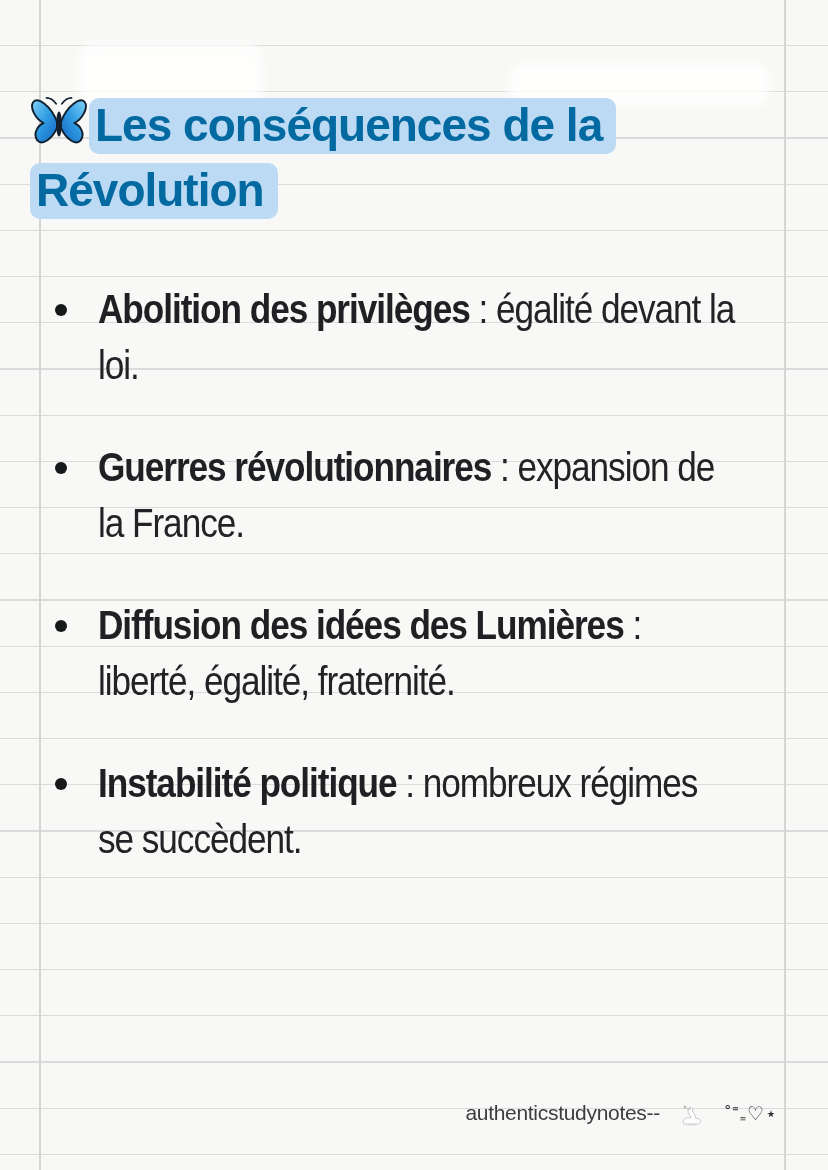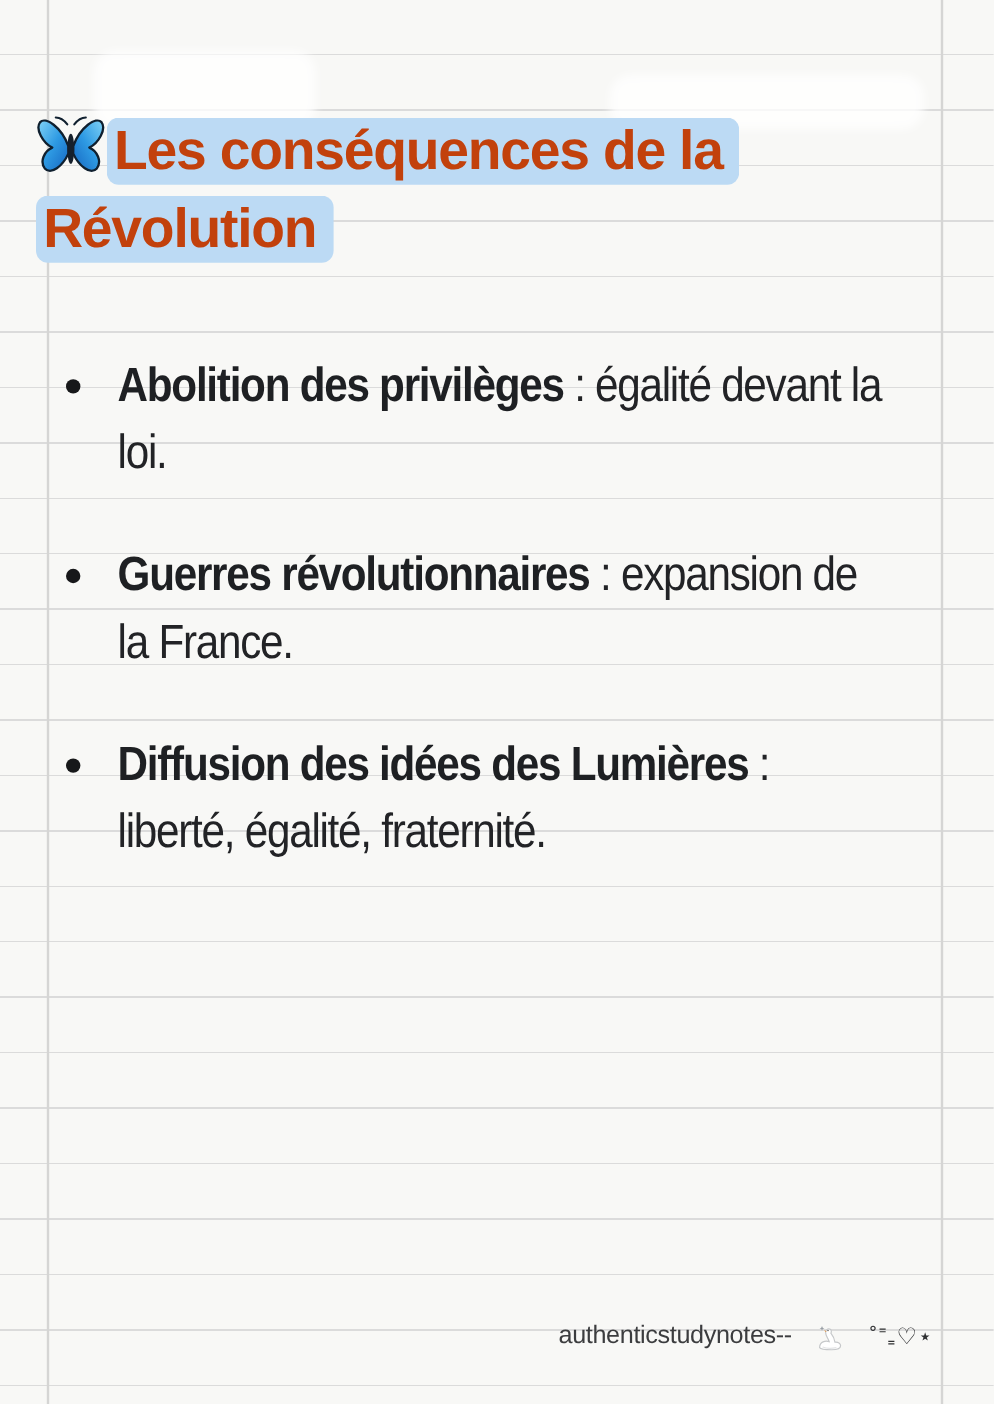--- a/index.html
+++ b/index.html
@@ -15,30 +15,30 @@
   .vline{position:absolute;top:0;bottom:0;width:2px;background:#d5d5d4;}
   .vline.left{left:39px;}
   .vline.right{left:784px;}
   .patch{position:absolute;background:rgba(255,255,255,0.78);border-radius:18px;filter:blur(4px);}
   .patch.p1{left:78px;top:42px;width:185px;height:66px;}
   .patch.p2{left:508px;top:62px;width:262px;height:46px;}
 
   .title{
     position:absolute;left:30px;top:93px;width:690px;margin:0;
     font-size:46px;font-weight:700;line-height:65px;letter-spacing:-1px;
-    color:#c2410c;
+    color:#0369a1;
   }
   .butterfly{display:inline-block;vertical-align:-9px;margin-right:1px;}
   .hl{
     background:#bcdaf4;border-radius:10px;padding:1px 14px 3px 6px;
     -webkit-box-decoration-break:clone;box-decoration-break:clone;
   }
 
   .bullets{position:absolute;left:36px;top:281px;width:792px;margin:0;padding:0;list-style:none;}
-  .bullet{display:flex;align-items:flex-start;margin:12px 0 46px 0;}
+  .bullet{display:flex;align-items:flex-start;margin:0 0 46px 0;}
   .dot{flex:0 0 auto;width:12px;height:12px;border-radius:50%;background:#17181a;margin:23px 0 0 19px;}
   .bt{
     margin:0 0 0 31px;font-size:40px;line-height:56px;letter-spacing:-1.2px;
     transform:scaleX(0.88);transform-origin:0 0;color:#222326;
   }
   .bt b{font-weight:700;color:#1e2023;}
   .bullet:nth-child(1) .bt{width:810px;}
   .bullet:nth-child(2) .bt{width:745px;}
   .bullet:nth-child(3) .bt{width:745px;}
   .bullet:nth-child(4) .bt{width:775px;}
@@ -87,20 +87,24 @@
     <p class="bt"><b>Abolition des privilèges</b><span> : égalité devant la loi.</span></p>
   </li>
   <li class="bullet">
     <span class="dot"></span>
     <p class="bt"><b>Guerres révolutionnaires</b><span> : expansion de la France.</span></p>
   </li>
   <li class="bullet">
     <span class="dot"></span>
     <p class="bt"><b>Diffusion des idées des Lumières</b><span> : liberté, égalité, fraternité.</span></p>
   </li>
+  <li class="bullet">
+    <span class="dot"></span>
+    <p class="bt"><b>Instabilité politique</b><span> : nombreux régimes se succèdent.</span></p>
+  </li>
 </ul>
 
 <div class="watermark">
   <span>authenticstudynotes--</span>
   <svg class="swan" width="26" height="24" viewBox="0 0 26 24" aria-hidden="true">
     <path d="M6 2 L6.6 3.4 L8 4 L6.6 4.6 L6 6 L5.4 4.6 L4 4 L5.4 3.4 Z" fill="#9aa0a6"></path>
     <path d="M4 20 C4 15 9 14 12 15 C11 12 9 10 9 7.5 C9 5 11 3.8 12.6 4.6 C14 5.3 14 7 13.4 8 C15 10 16.5 13 16.8 15.5 C19.5 15.2 21.5 16.5 21.5 18.5 C21.5 20.5 19 21.8 14 21.8 C8.5 21.8 4.8 21.4 4 20 Z" fill="#ffffff" stroke="#c6c8ca" stroke-width="1"></path>
     <path d="M9.6 6.2 L7.6 5.6 L9.4 7.2 Z" fill="#e8923c"></path>
     <circle cx="11" cy="5.8" r="0.6" fill="#555"></circle>
     <path d="M6.5 19.5 C9 20.5 14 20.8 18 20" stroke="#e3e4e6" stroke-width="1" fill="none"></path>

